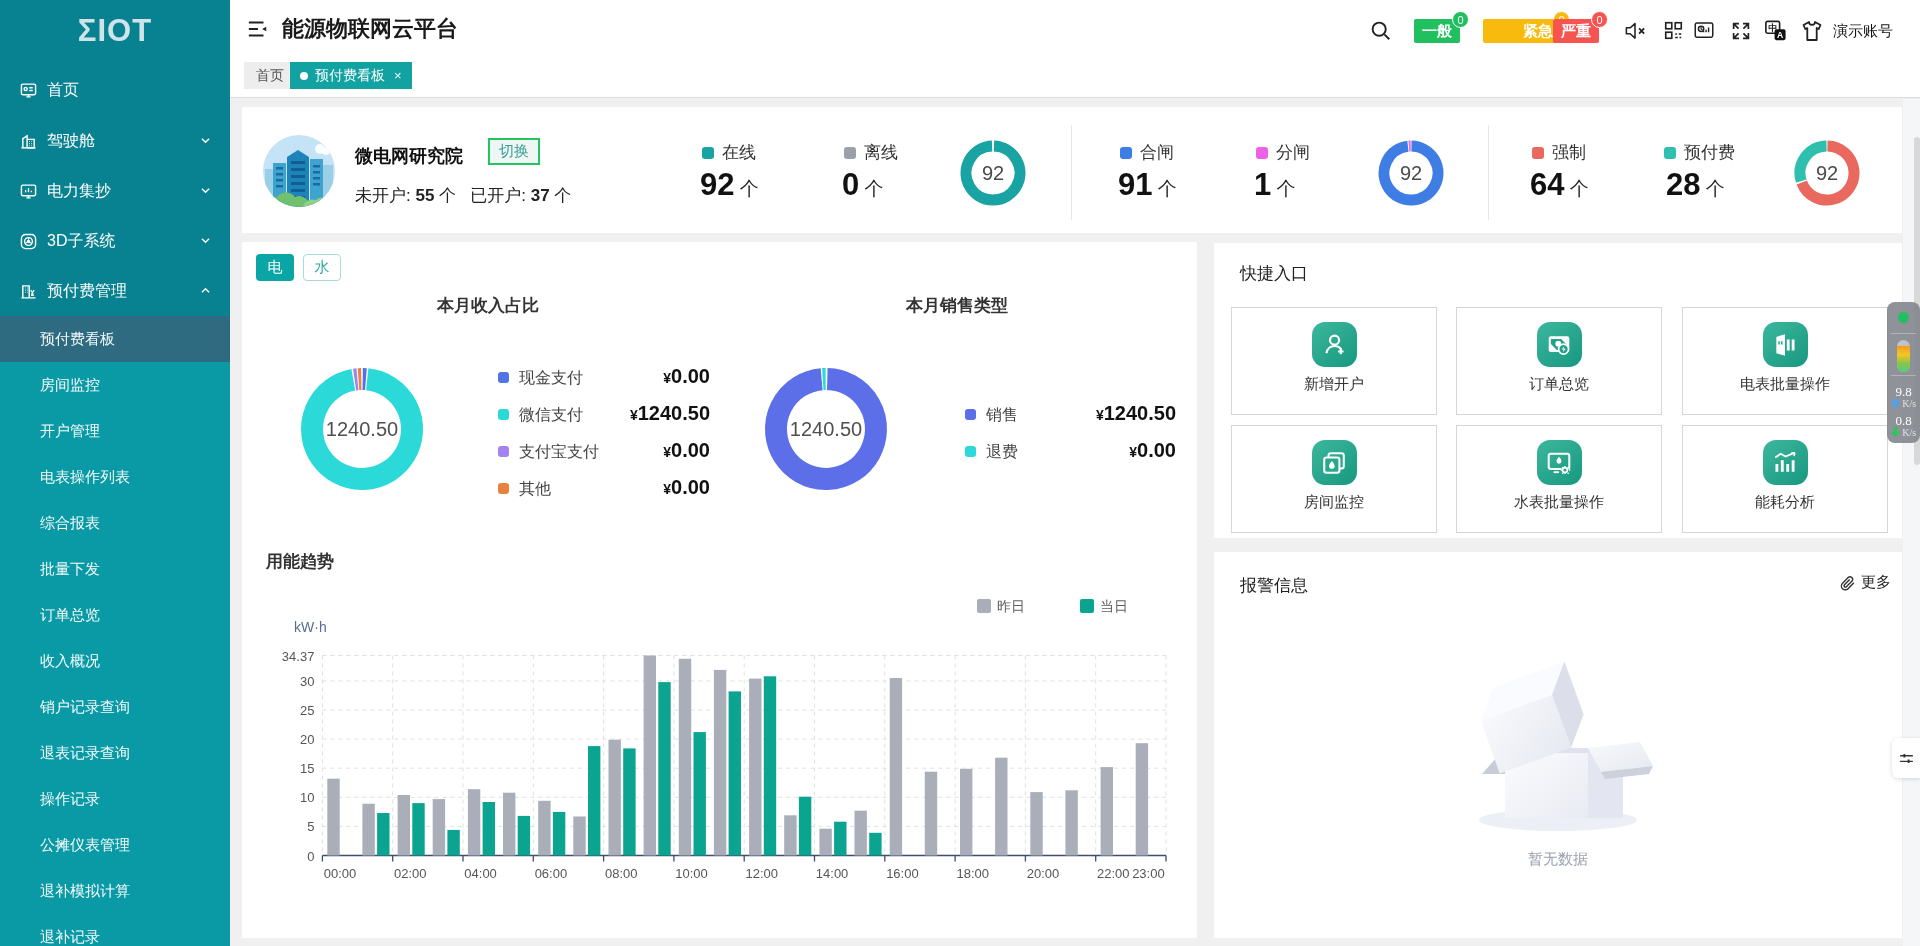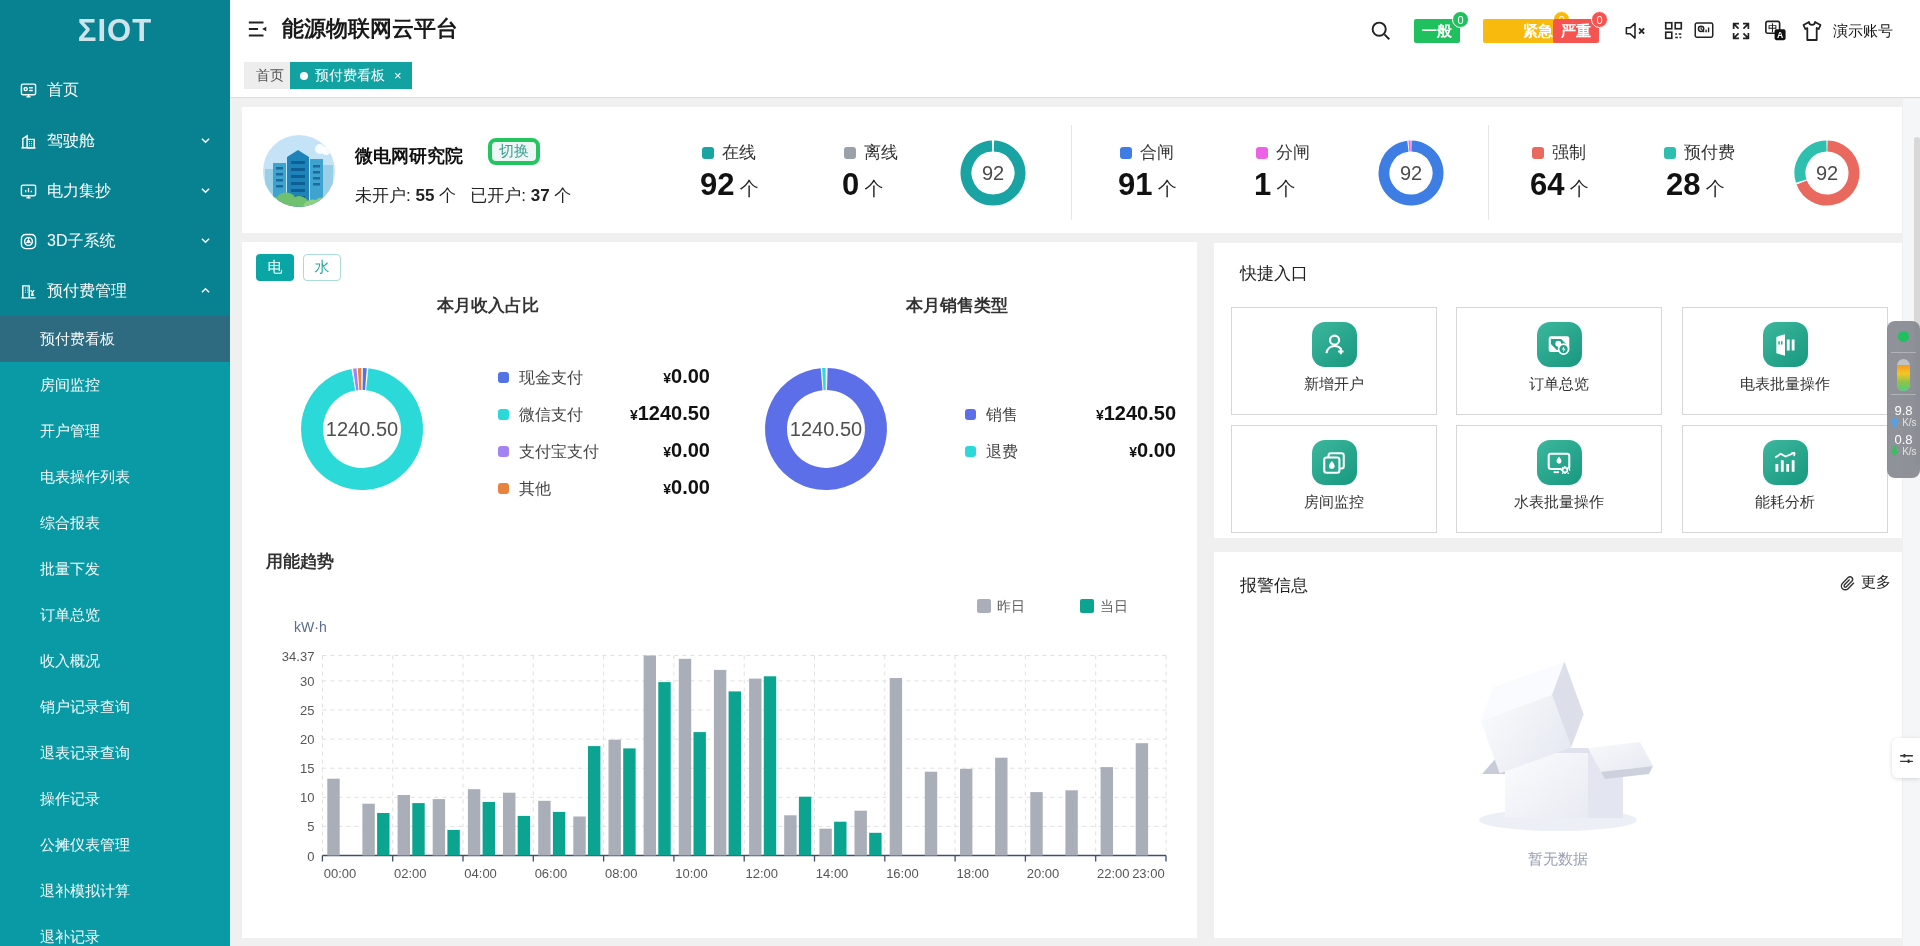--- a/index.html
+++ b/index.html
@@ -201,21 +201,21 @@
         <rect x="50" y="36" width="7" height="2.5" fill="#1b6b9e"></rect>
         <rect x="50" y="42" width="7" height="2.5" fill="#1b6b9e"></rect>
         <rect x="50" y="48" width="7" height="2.5" fill="#1b6b9e"></rect>
       <circle cx="57" cy="14" r="5" fill="#fff" opacity=".9"></circle>
         <circle cx="63" cy="16" r="4" fill="#fff" opacity=".9"></circle>
       <path d="M-2 72c2-8 10-12 16-10 4-6 14-6 18 0 6-3 14 1 15 10z" fill="#6fc06f"></path>
       <path d="M40 72c1-6 8-9 13-7 4-4 12-3 15 2 3-1 6 1 6 5z" fill="#8ed084"></path>
     </g>
   </svg>
   <div class="abs" style="left:113px;top:37px;font-size:18px;font-weight:bold;color:#111;">微电网研究院</div>
-  <div class="abs" style="left:246px;top:31px;width:52px;height:27px;background:#eef7f5;border:4px solid #22c55e;border-radius:8px;color:#3a9e93;font-size:15px;display:flex;align-items:center;justify-content:center;">切换</div>
+  <div class="abs" style="left:246px;top:31px;width:52px;height:27px;background:#eef7f5;border:2px solid #22c55e;border-radius:0;color:#3a9e93;font-size:15px;display:flex;align-items:center;justify-content:center;">切换</div>
   <div class="abs" style="left:113px;top:77px;font-size:17px;color:#222;">未开户: <b>55</b> 个&nbsp;&nbsp;&nbsp;已开户: <b>37</b> 个</div>
 
   <div class="abs" style="left:460px;top:34px;"><span class="sqm" style="background:#19a3a3;"></span><span class="statlabel" style="margin-left:8px;">在线</span></div>
   <div class="abs" style="left:458px;top:60px;"><span class="statnum">92</span><span class="statge"> 个</span></div>
   <div class="abs" style="left:602px;top:34px;"><span class="sqm" style="background:#9ba1a8;"></span><span class="statlabel" style="margin-left:8px;">离线</span></div>
   <div class="abs" style="left:600px;top:60px;"><span class="statnum">0</span><span class="statge"> 个</span></div>
   <svg class="abs" style="left:718px;top:33px;width:66px;height:66px;" viewBox="0 0 66 66">
     <g fill="none" stroke-width="11">
         <path d="M 33.94 6.02 A 27 27 0 1 1 32.06 6.02" stroke="#19a3a3"></path>
       </g>
@@ -496,21 +496,21 @@
 
     <g transform="translate(2,8) rotate(-20 60 62)">
       <path d="M14 44h76v56H14z" fill="url(#bgc)"></path>
       <path d="M14 44l23-27h76l-23 27z" fill="#fafbfe"></path>
       <path d="M90 44l23-27v56l-23 27z" fill="#dcdfe9"></path>
     </g>
   </svg>
   <div class="abs" style="left:0;top:298px;width:688px;text-align:center;font-size:15px;color:#9aa0b0;">暂无数据</div>
 </div>
 
-<div class="abs" style="left:1887px;top:321px;width:33px;height:157px;background:rgba(127,131,138,0.88);border-radius:8px;z-index:9;color:#fff;">
+<div class="abs" style="left:1887px;top:302px;width:33px;height:141px;background:rgba(127,131,138,0.88);border-radius:8px;z-index:9;color:#fff;font-family:Liberation Serif, serif;">
   <div class="abs" style="left:11px;top:10px;width:11px;height:11px;border-radius:50%;background:#21c05f;"></div>
   <div class="abs" style="left:4px;top:31px;width:25px;height:1px;background:rgba(255,255,255,0.3);"></div>
   <div class="abs" style="left:10px;top:38px;width:13px;height:32px;border-radius:7px;background:rgba(255,255,255,0.45);"></div>
   <div class="abs" style="left:10px;top:44px;width:13px;height:26px;border-radius:0 0 7px 7px;background:linear-gradient(#f59a23,#f5c623,#8bc34a,#4cd07d);"></div>
   <div class="abs" style="left:4px;top:73px;width:25px;height:1px;background:rgba(255,255,255,0.3);"></div>
   <div class="abs" style="left:0;top:82px;width:33px;text-align:center;font-size:13px;">9.8</div>
   <div class="abs" style="left:0;top:96px;width:33px;text-align:center;font-size:10px;color:#e2e2e2;"><svg width="9" height="10" viewBox="0 0 9 10" style="vertical-align:-1px;">
         <path d="M4.5 0L9 5.2H6.3V10H2.7V5.2H0z" fill="#4aa3f5"></path>
       </svg> K/s</div>
   <div class="abs" style="left:0;top:111px;width:33px;text-align:center;font-size:13px;">0.8</div>

